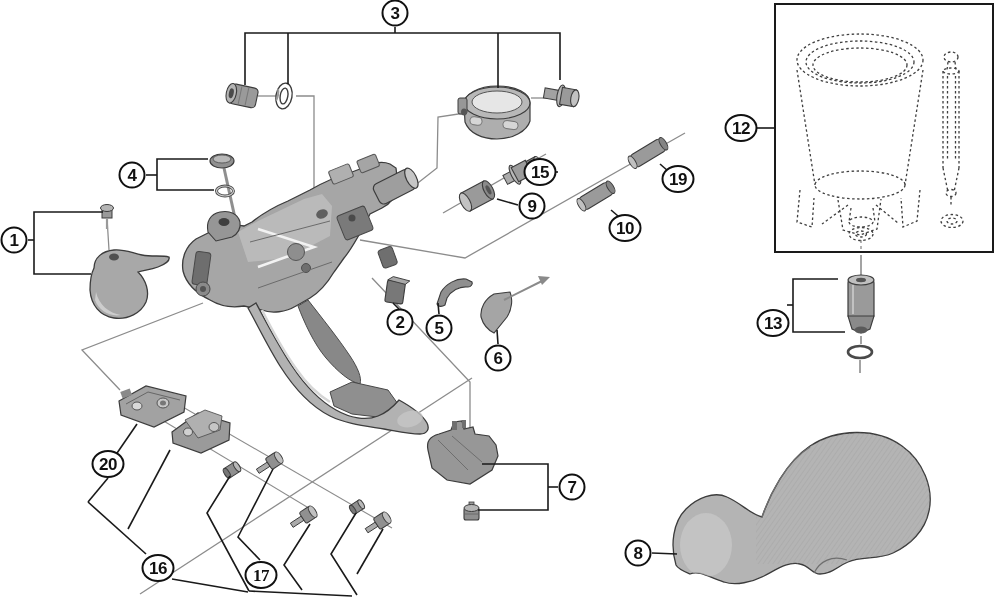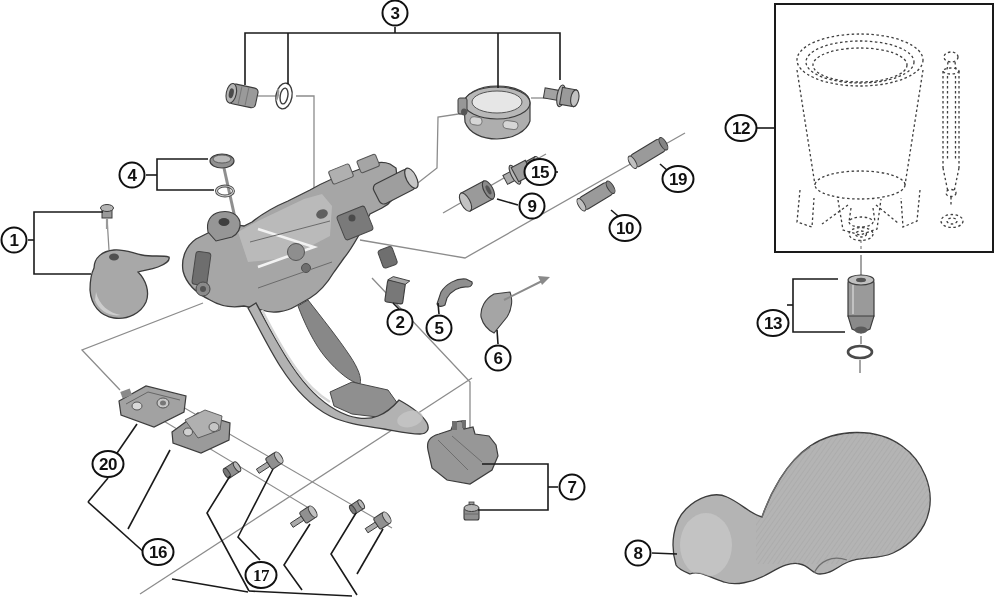--- a/index.html
+++ b/index.html
@@ -365,21 +365,21 @@
       </div>
       <div class="callout wide" style="left: 741px; top: 128px;">
         <span>12</span>
       </div>
       <div class="callout wide" style="left: 773px; top: 323px;">
         <span>13</span>
       </div>
       <div class="callout wide" style="left: 540px; top: 172px;">
         <span>15</span>
       </div>
-      <div class="callout wide" style="left: 158px; top: 552px;">
+      <div class="callout wide" style="left: 158px; top: 568px;">
         <span>16</span>
       </div>
       <div class="callout wide" style="left: 261px; top: 575px; font-family: Liberation Serif, serif;">
         <span>17</span>
       </div>
       <div class="callout wide" style="left: 108px; top: 464px;">
         <span>20</span>
       </div>
     </div>
 

